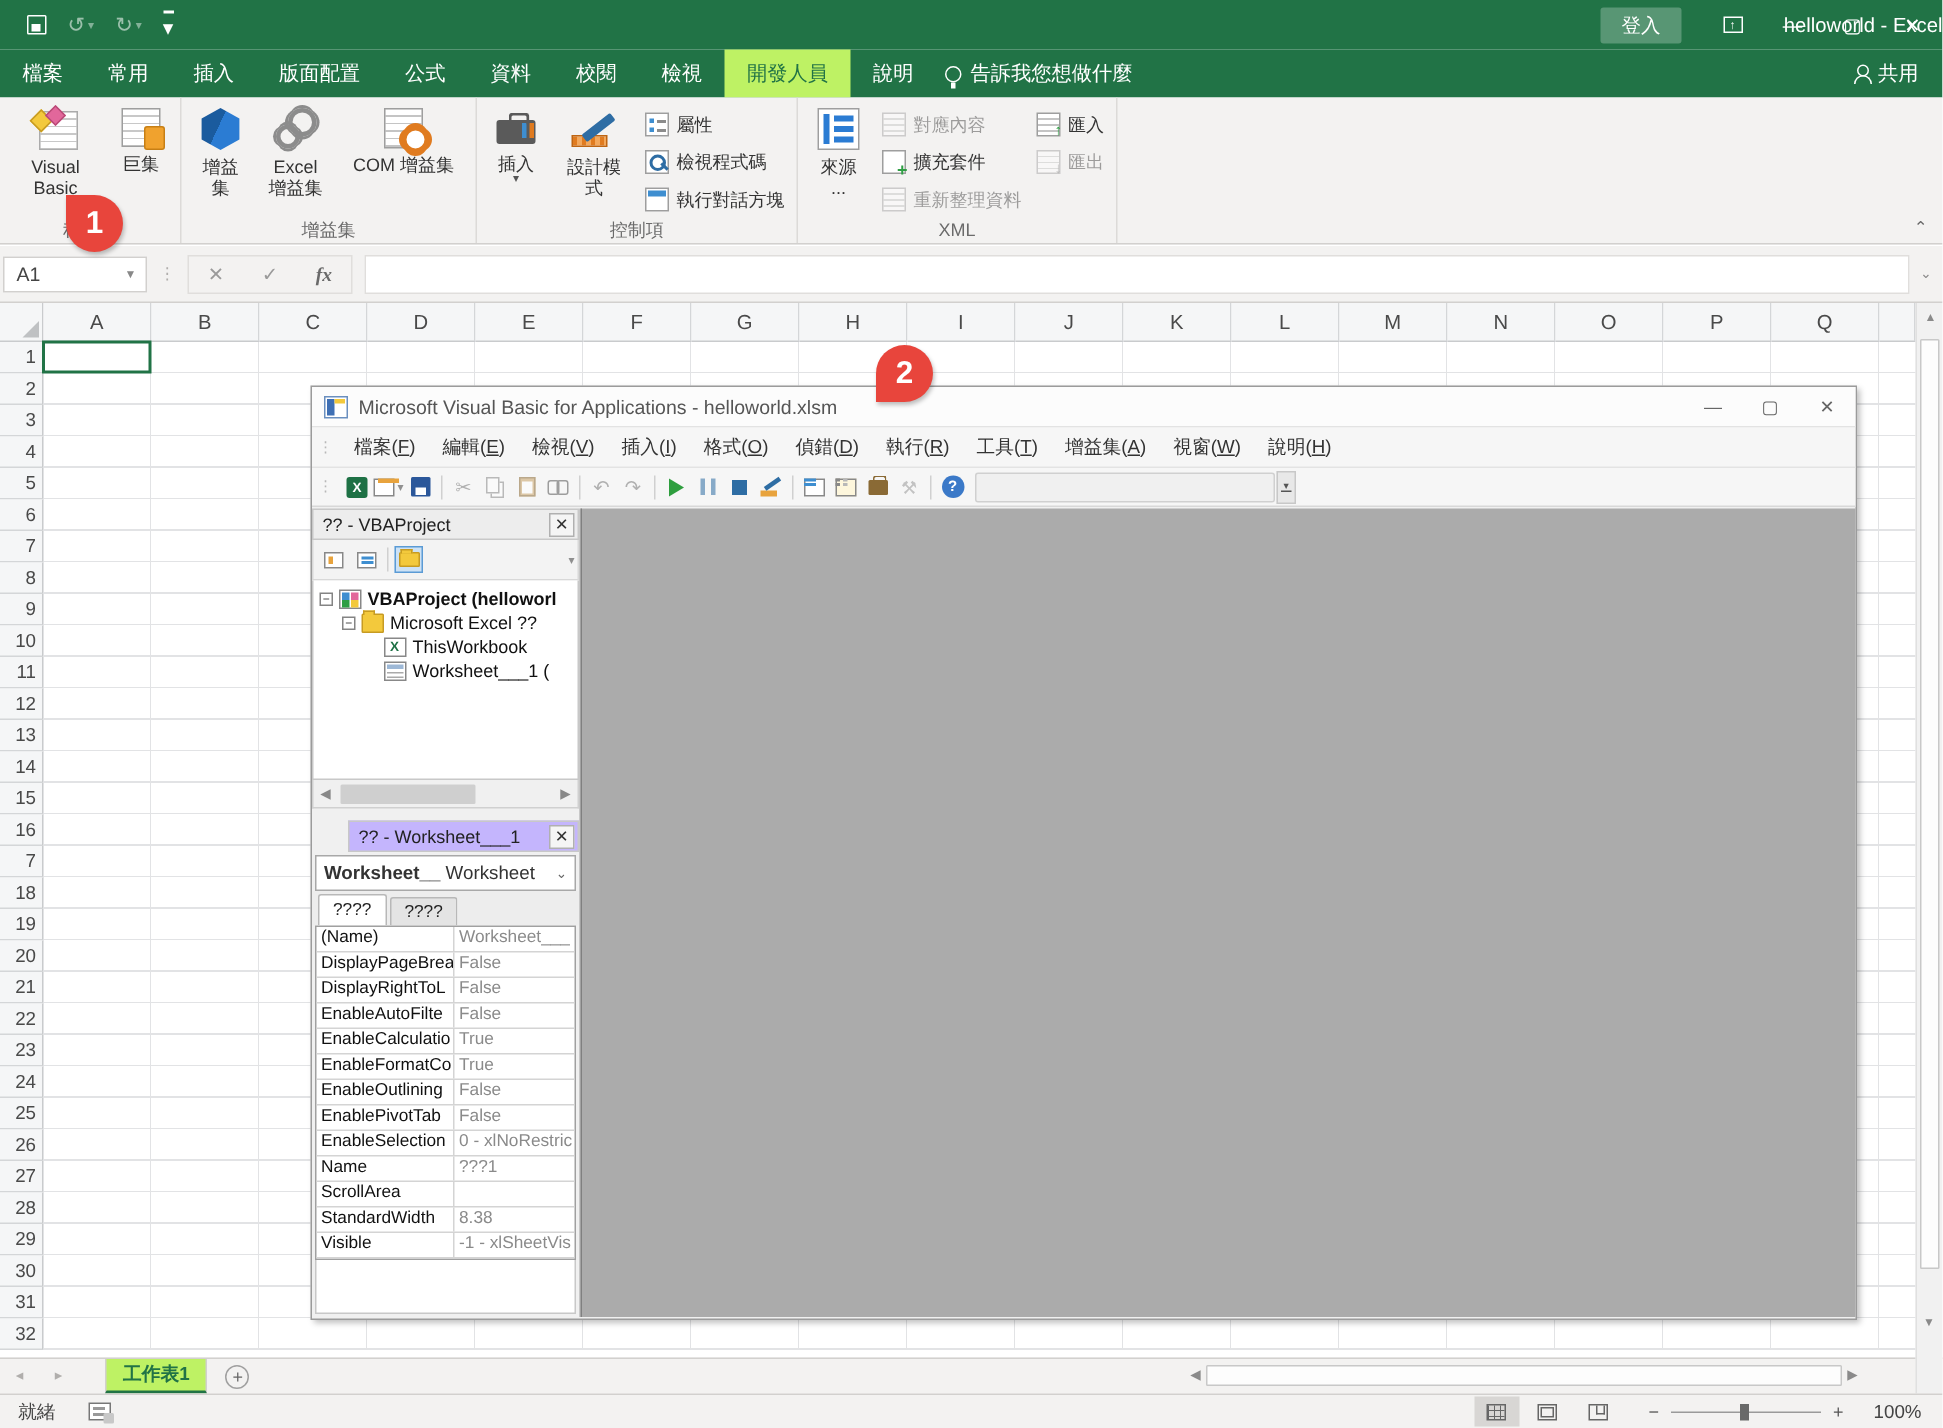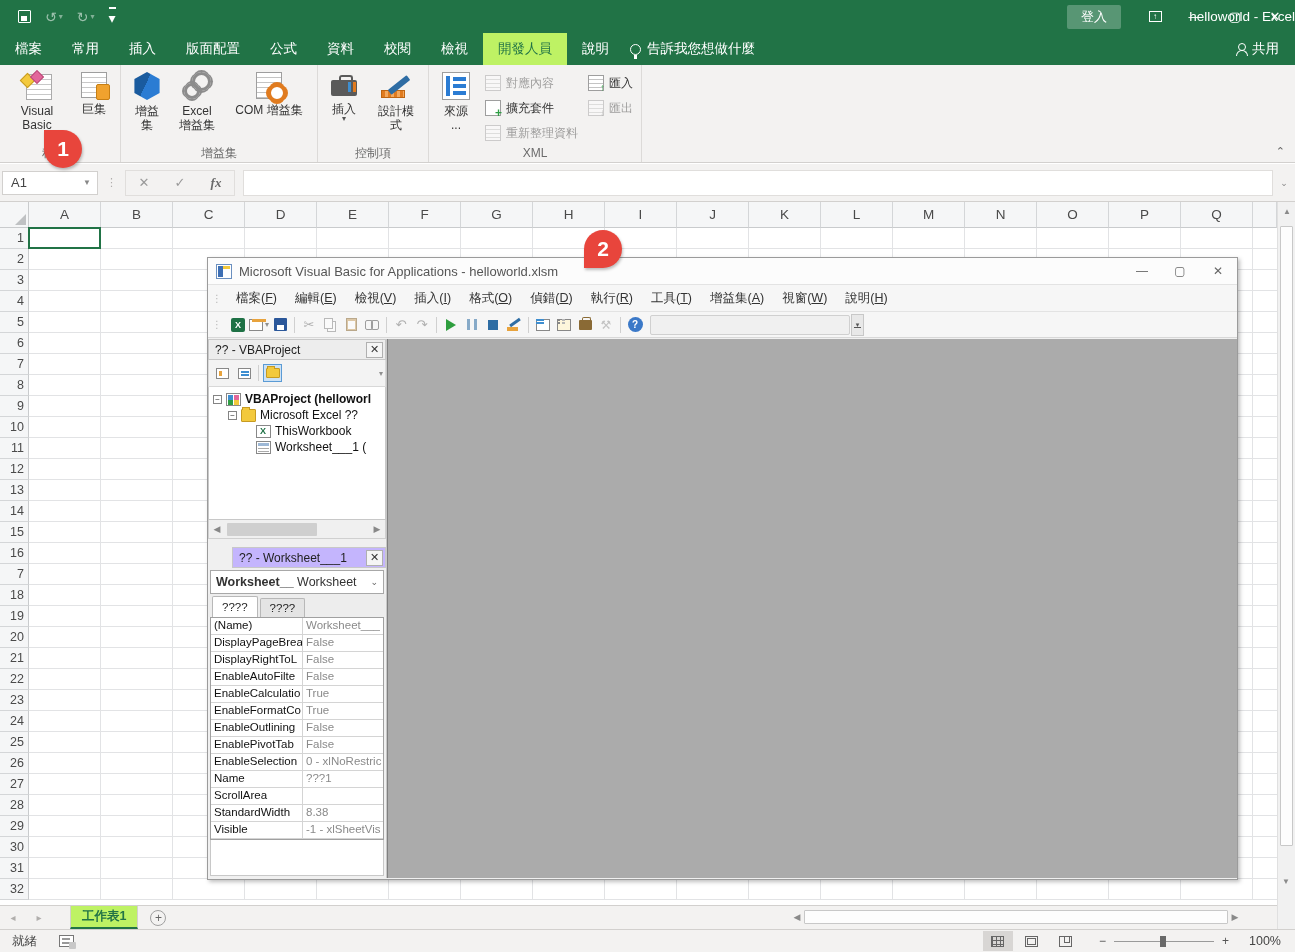--- a/index.html
+++ b/index.html
@@ -351,20 +351,34 @@
         <span class="ic ic-toolbox">
             <span class="tools"></span>
           </span>
         <span class="lbl">插入</span>
         <span class="dd-caret">▾</span>
       </div>
       <div class="bigbtn" style="width:56px">
         <span class="ic ic-design"></span>
         <span class="lbl">設計模式</span>
       </div>
+      <div class="smallcol">
+        <div class="smallbtn">
+          <span class="sic sic-props"></span>
+          <span>屬性</span>
+        </div>
+        <div class="smallbtn">
+          <span class="sic sic-code"></span>
+          <span>檢視程式碼</span>
+        </div>
+        <div class="smallbtn">
+          <span class="sic sic-dialog"></span>
+          <span>執行對話方塊</span>
+        </div>
+      </div>
     </div>
     <div class="rgroup-label">控制項</div>
   </div>
 
   <div class="rgroup">
     <div class="rgroup-body">
       <div class="bigbtn" style="width:46px">
         <span class="ic ic-source"></span>
         <span class="lbl">來源</span>
         <span class="lbl" style="margin-top:0">...</span>

